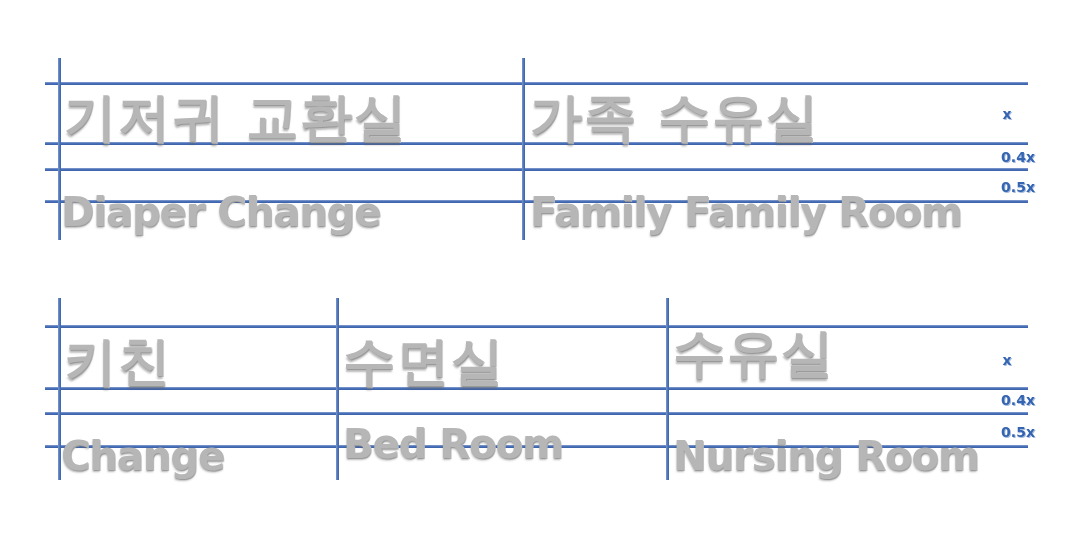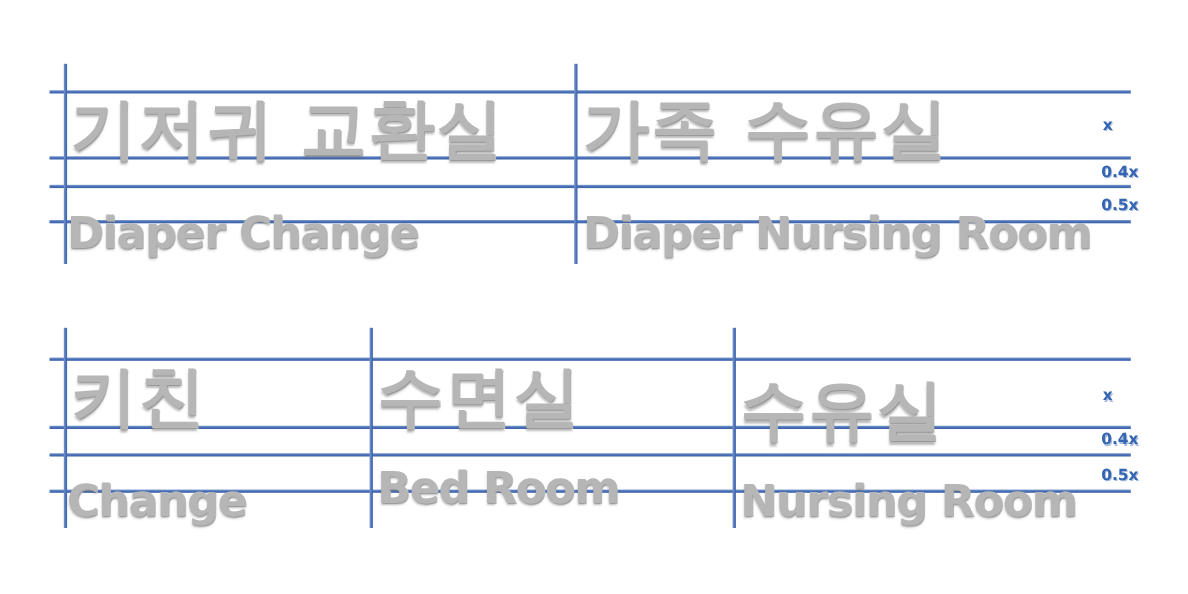--- a/index.html
+++ b/index.html
@@ -25,21 +25,21 @@
   }
   .vline {
     position: absolute;
     width: 3px;
     background: linear-gradient(90deg, #7d97c8 0%, #4a72ba 60%, #3e63a9 100%);
   }
   
   .ko {
     position: absolute;
     font-weight: bold;
-    font-size: 60px;
+    font-size: 52px;
     line-height: 60px;
     letter-spacing: 2px;
     color: #b6b6b6;
     white-space: nowrap;
     text-shadow: 0 3px 2px rgba(100,100,100,0.45), 1px 1px 0 #c6c6c6;
   }
   .en {
     position: absolute;
     font-weight: bold;
     font-size: 40px;
@@ -79,21 +79,21 @@
   
   .b-h1 { top: 325px; }
   .b-h2 { top: 387px; }
   .b-h3 { top: 412px; }
   .b-h4 { top: 445px; }
   .b-v1 { left: 58px;  top: 298px; height: 182px; }
   .b-v2 { left: 336px; top: 298px; height: 182px; }
   .b-v3 { left: 666px; top: 298px; height: 182px; }
   .b-ko1 { left: 64px;  top: 331px; }
   .b-ko2 { left: 343px; top: 331px; }
-  .b-ko3 { left: 673px; top: 343px; }
+  .b-ko3 { left: 673px; top: 323px; }
   .b-en1 { left: 61px;  top: 408px; }
   .b-en2 { left: 343px; top: 396px; }
   .b-en3 { left: 673px; top: 408px; }
   .b-a1 { left: 1007px; top: 360px; }
   .b-a2 { left: 1018px; top: 400px; }
   .b-a3 { left: 1018px; top: 432px; }
 </style>
 </head>
 <body>
 
@@ -103,21 +103,21 @@
     <div class="hline t-h1"></div>
     <div class="hline t-h2"></div>
     <div class="hline t-h3"></div>
     <div class="hline t-h4"></div>
     <div class="vline t-v1"></div>
     <div class="vline t-v2"></div>
 
     <div class="ko t-ko1">기저귀 교환실</div>
     <div class="ko t-ko2">가족 수유실</div>
     <div class="en t-en1">Diaper Change</div>
-    <div class="en t-en2">Diaper Nursing Room</div>
+    <div class="en t-en2">Family Family Room</div>
 
     <div class="ann t-a1">x</div>
     <div class="ann t-a2">0.4x</div>
     <div class="ann t-a3">0.5x</div>
   </div>
 
   <div>
     <div class="hline b-h1"></div>
     <div class="hline b-h2"></div>
     <div class="hline b-h3"></div>

